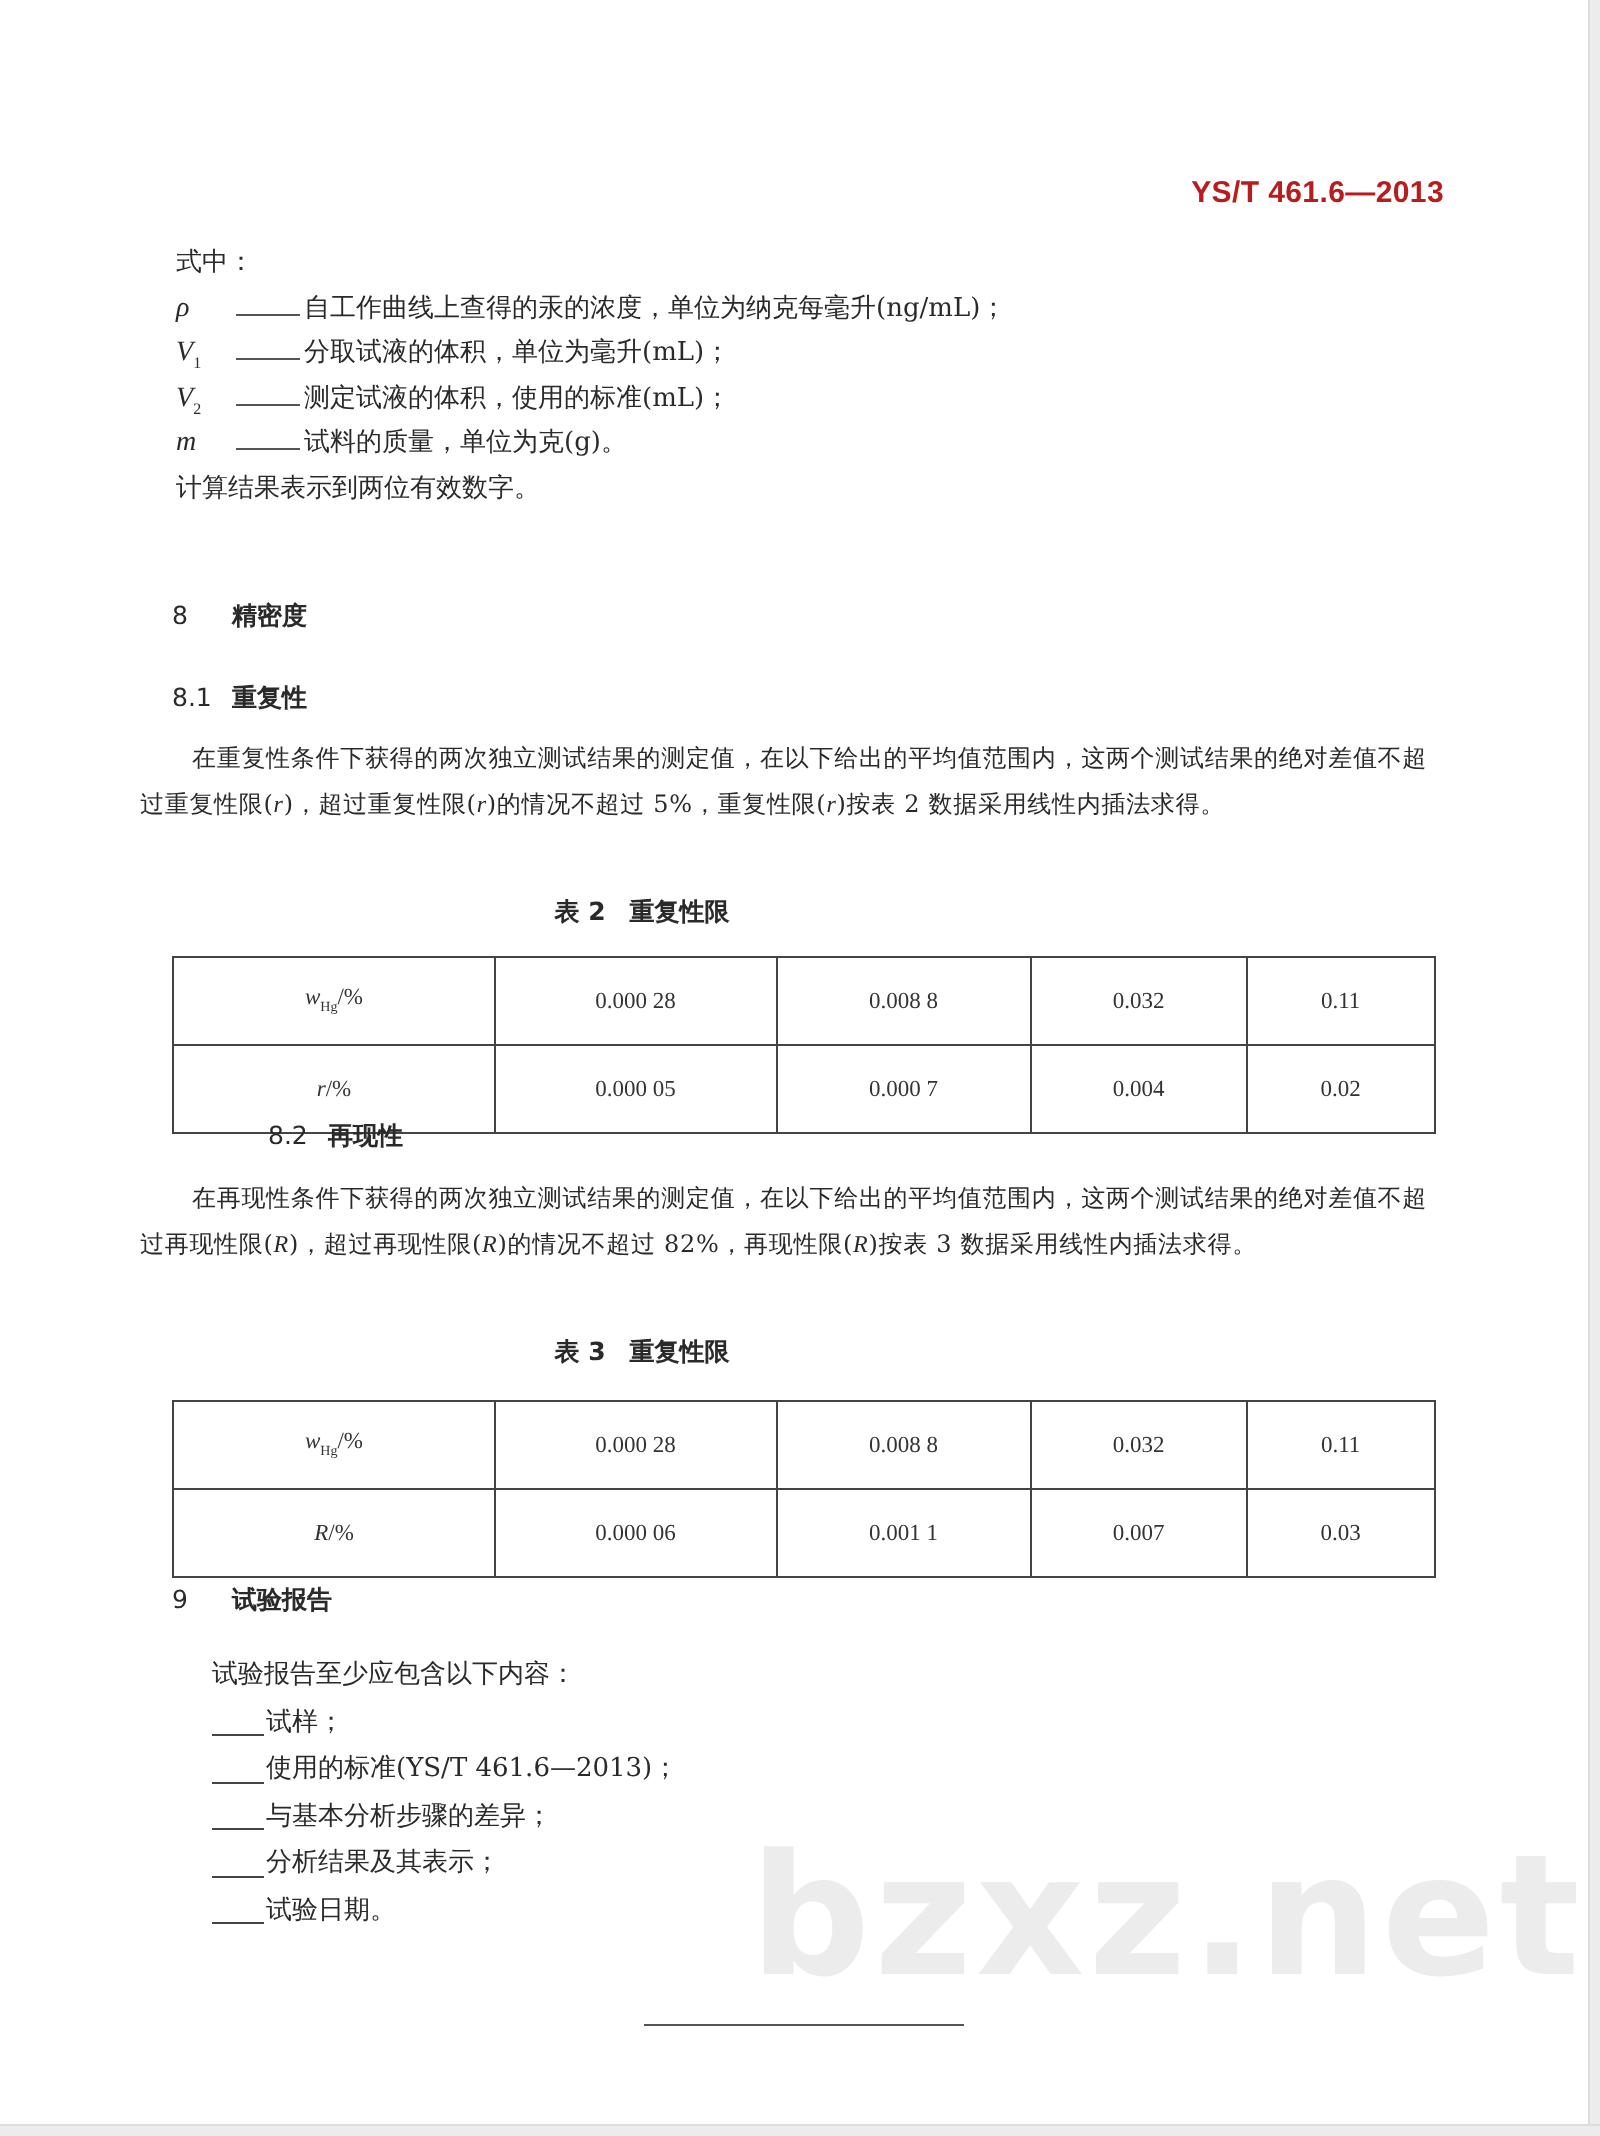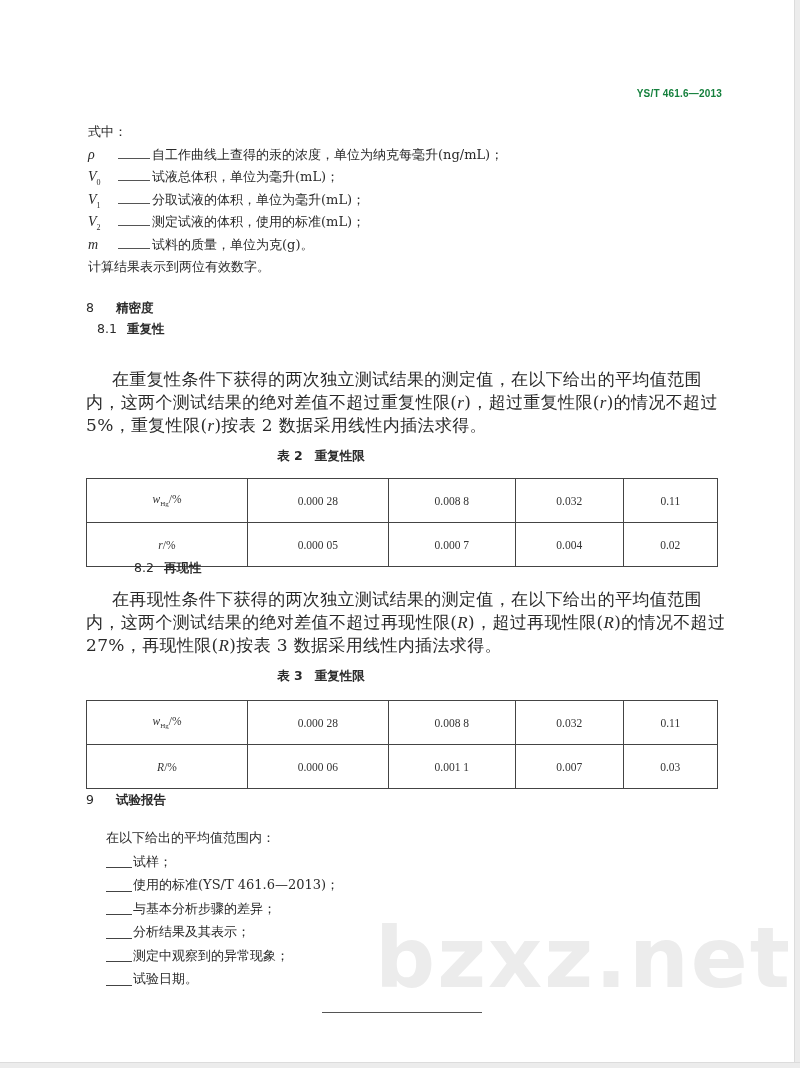--- a/index.html
+++ b/index.html
@@ -4,34 +4,34 @@
 <style>
   html, body { margin: 0; padding: 0; }
   body {
     width: 800px; height: 1068px; position: relative; overflow: hidden;
     background: #ffffff; color: #2a2a2a;
     font-family: "DejaVu Serif", "Liberation Serif", serif;
   }
   .page-edge-right { position: absolute; left: 794px; top: 0; width: 6px; height: 1068px; background: #ececec; border-left: 1px solid #dcdcdc; }
   .page-edge-bottom { position: absolute; left: 0; top: 1062px; width: 800px; height: 6px; background: #ececec; border-top: 1px solid #dcdcdc; }
 
-  .std-number { position: absolute; right: 78px; top: 88px; font-family: "Liberation Sans", sans-serif; font-weight: bold; font-size: 10px; letter-spacing: 0.2px; color: #15803d; }
+  .std-number { position: absolute; right: 78px; top: 88px; font-family: "Liberation Sans", sans-serif; font-weight: bold; font-size: 15px; letter-spacing: 0.2px; color: #b91c1c; }
 
   .text { position: absolute; font-size: 13px; line-height: 22px; white-space: nowrap; }
   .defs { left: 106px; top: 121px; }
   .def-row { display: flex; align-items: baseline; height: 22.5px; }
   .def-sym { width: 30px; font-style: italic; font-family: "Liberation Serif", serif; font-size: 14px; margin-left: -18px; }
   .def-sym sub { font-size: 8px; font-style: normal; }
   .def-dash { display: inline-block; width: 32px; border-top: 1px solid #555; margin: 0 2px 4px 0; }
   .note-line { margin-left: -18px; }
 
   .h1 { position: absolute; left: 86px; font-family: "DejaVu Sans", sans-serif; font-weight: bold; font-size: 12.5px; }
   .h1 .num { display: inline-block; width: 30px; font-weight: normal; }
 
-  .para { position: absolute; left: 86px; width: 650px; font-size: 17px; line-height: 23px; white-space: normal; text-indent: 26px; letter-spacing: 0.35px; }
+  .para { position: absolute; left: 70px; width: 650px; font-size: 12px; line-height: 23px; white-space: normal; text-indent: 26px; letter-spacing: 0.35px; }
   .para i { font-family: "Liberation Serif", serif; }
 
   .caption { position: absolute; left: 0; width: 642px; text-align: center; font-family: "DejaVu Sans", sans-serif; font-weight: bold; font-size: 12.5px; }
   .caption span { margin: 0 6px; }
 
   table.limits { position: absolute; left: 86px; width: 632px; border-collapse: collapse; font-family: "Liberation Serif", serif; font-size: 11.5px; color: #333; }
   table.limits td { border: 1px solid #444; height: 23px; text-align: center; padding: 10px; }
   table.limits { border: 1.5px solid #222; }
   table.limits td.head { width: 140px; font-style: italic; }
   table.limits td.head sub { font-size: 7px; font-style: normal; }
@@ -53,25 +53,20 @@
 <div class="std-number">YS/T 461.6—2013</div>
 
 <div class="text defs">
   <div class="def-row note-line">式中：</div>
   <div class="def-row">
     <span class="def-sym"><span>ρ</span></span>
     <span class="def-dash"></span>
     <span>自工作曲线上查得的汞的浓度，单位为纳克每毫升(ng/mL)；</span>
   </div>
   <div class="def-row">
-    <span class="def-sym"><span>V</span><sub>0</sub></span>
-    <span class="def-dash"></span>
-    <span>试液总体积，单位为毫升(mL)；</span>
-  </div>
-  <div class="def-row">
     <span class="def-sym"><span>V</span><sub>1</sub></span>
     <span class="def-dash"></span>
     <span>分取试液的体积，单位为毫升(mL)；</span>
   </div>
   <div class="def-row">
     <span class="def-sym"><span>V</span><sub>2</sub></span>
     <span class="def-dash"></span>
     <span>测定试液的体积，使用的标准(mL)；</span>
   </div>
   <div class="def-row">
@@ -79,21 +74,21 @@
     <span class="def-dash"></span>
     <span>试料的质量，单位为克(g)。</span>
   </div>
   <div class="def-row note-line">计算结果表示到两位有效数字。</div>
 </div>
 
 <div class="h1" style="top:300px;">
   <span class="num">8</span><span>精密度</span>
 </div>
 
-<div class="h1" style="top:321px;margin-left:11px;">
+<div class="h1" style="top:341px;">
   <span class="num">8.1</span><span>重复性</span>
 </div>
 
 <div class="para" style="top:368px;"><span>在重复性条件下获得的两次独立测试结果的测定值，在以下给出的平均值范围内，这两个测试结果的绝对差值不超过重复性限(</span><i>r</i><span>)，超过重复性限(</span><i>r</i><span>)的情况不超过 5%，重复性限(</span><i>r</i><span>)按表 2 数据采用线性内插法求得。</span></div>
 
 <div class="caption" style="top:448px;">
   <span>表 2</span><span>重复性限</span>
 </div>
 
 <table class="limits" style="top:478px;">
@@ -112,21 +107,21 @@
     <td>0.004</td>
     <td>0.02</td>
   </tr>
 </tbody>
   </table>
 
 <div class="h1" style="top:560px;margin-left:48px;">
   <span class="num">8.2</span><span>再现性</span>
 </div>
 
-<div class="para" style="top:588px;"><span>在再现性条件下获得的两次独立测试结果的测定值，在以下给出的平均值范围内，这两个测试结果的绝对差值不超过再现性限(</span><i>R</i><span>)，超过再现性限(</span><i>R</i><span>)的情况不超过 27%，再现性限(</span><i>R</i><span>)按表 3 数据采用线性内插法求得。</span></div>
+<div class="para" style="top:588px;"><span>在再现性条件下获得的两次独立测试结果的测定值，在以下给出的平均值范围内，这两个测试结果的绝对差值不超过再现性限(</span><i>R</i><span>)，超过再现性限(</span><i>R</i><span>)的情况不超过 82%，再现性限(</span><i>R</i><span>)按表 3 数据采用线性内插法求得。</span></div>
 
 <div class="caption" style="top:668px;">
   <span>表 3</span><span>重复性限</span>
 </div>
 
 <table class="limits" style="top:700px;">
   <tbody>
       <tr>
     <td class="head"><span>w</span><sub>Hg</sub><span style="font-style:normal">/%</span></td>
     <td>0.000 28</td>
@@ -142,42 +137,38 @@
     <td>0.03</td>
   </tr>
 </tbody>
   </table>
 
 <div class="h1" style="top:792px;">
   <span class="num">9</span><span>试验报告</span>
 </div>
 
 <div class="report-list">
-  <div>在以下给出的平均值范围内：</div>
+  <div>试验报告至少应包含以下内容：</div>
   <div class="item">
       <span class="dash"></span>
       <span>试样；</span>
     </div>
   <div class="item">
       <span class="dash"></span>
       <span>使用的标准(YS/T 461.6—2013)；</span>
     </div>
   <div class="item">
       <span class="dash"></span>
       <span>与基本分析步骤的差异；</span>
     </div>
   <div class="item">
       <span class="dash"></span>
       <span>分析结果及其表示；</span>
     </div>
   <div class="item">
       <span class="dash"></span>
-      <span>测定中观察到的异常现象；</span>
-    </div>
-  <div class="item">
-      <span class="dash"></span>
       <span>试验日期。</span>
     </div>
 </div>
 
 <div class="watermark">bzxz.net</div>
 
 <div class="end-rule"></div>
 
 </body></html>

